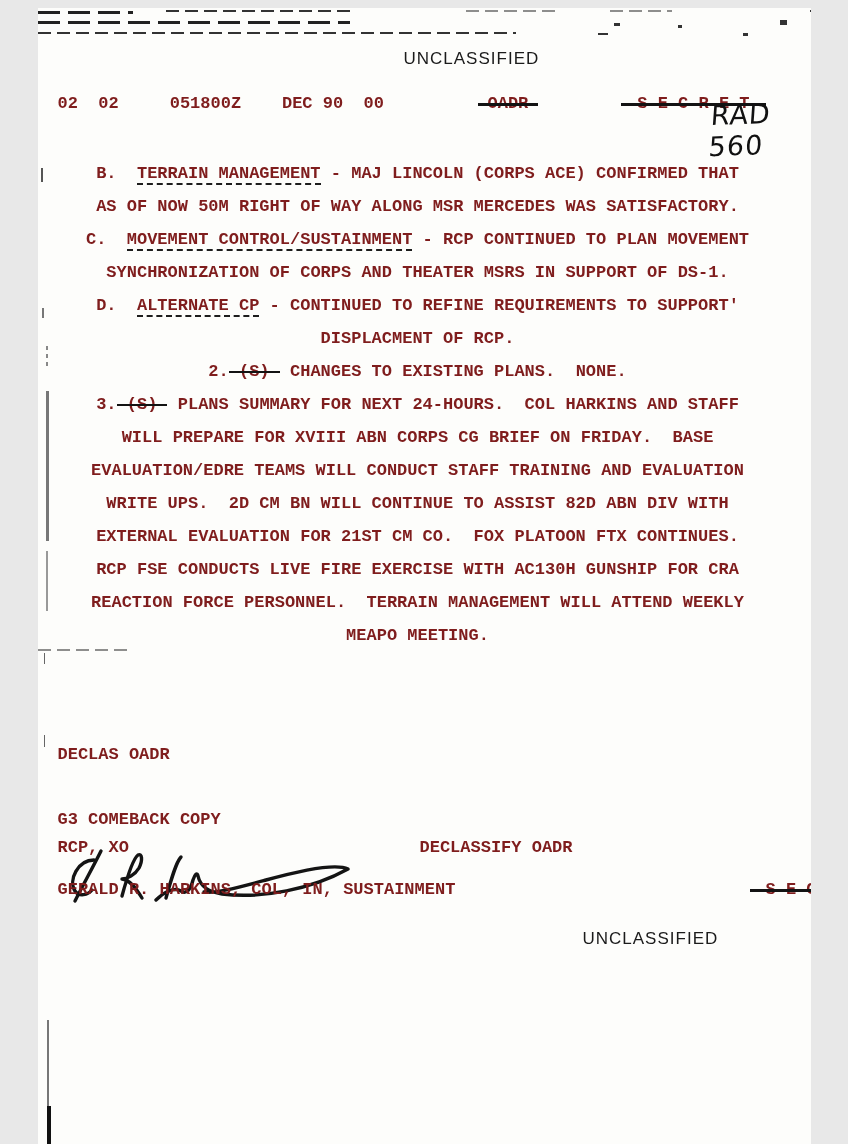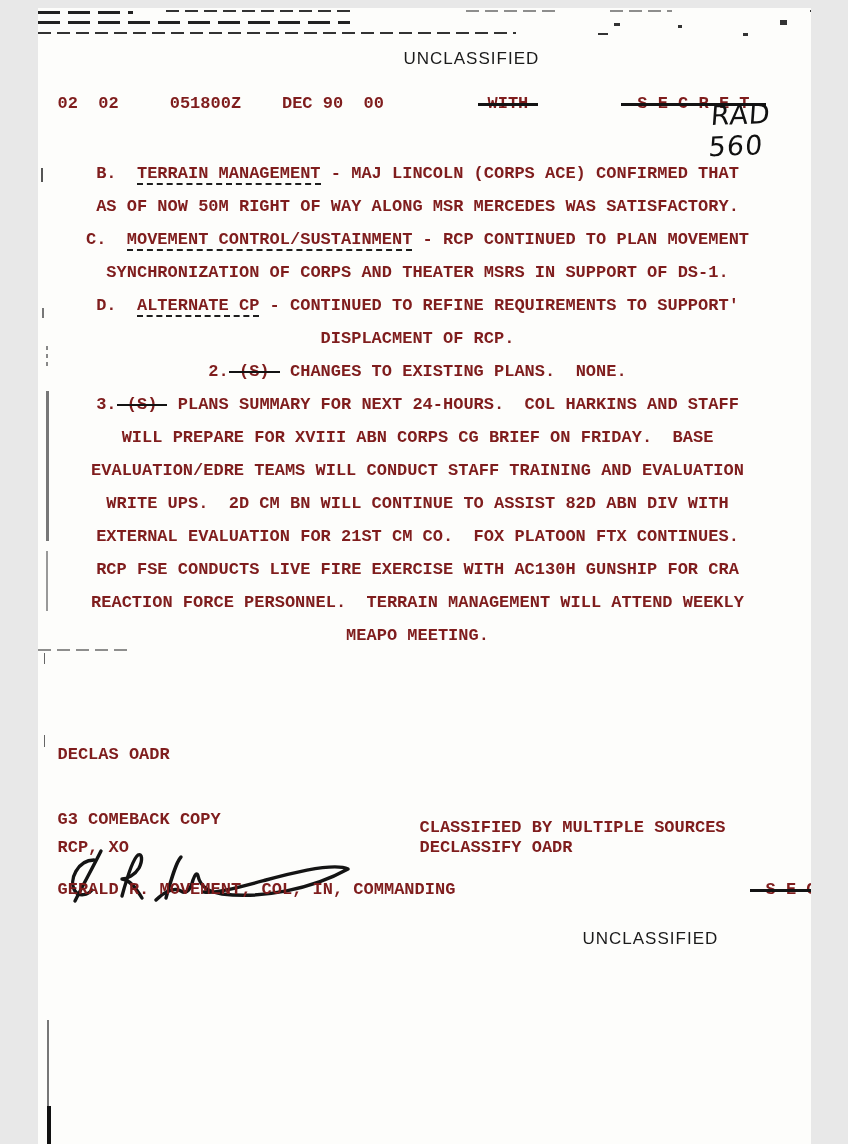--- a/index.html
+++ b/index.html
@@ -83,44 +83,43 @@
   </svg>
   <svg class="abs mark" style="top:1048px;left:782px;" width="62" height="44" viewBox="0 0 62 44">
     <path d="M 22,6 l 6,-3" fill="none" stroke="#555" stroke-width="1.5" stroke-linecap="round"></path>
     <path d="M 8,32 Q 26,40 40,32 Q 52,25 56,10" fill="none" stroke="#333" stroke-width="2.2" stroke-linecap="round" stroke-dasharray="7 3"></path>
   </svg>
 
   
   <div class="abs sans" style="top:41px;left:366px;">UNCLASSIFIED</div>
 
   <div class="abs mono" style="top:86px;left:20px;">02  02     051800Z    DEC 90  00</div>
-  <span class="abs mono strike" style="top:86px;left:450px;">WITH</span>
+  <span class="abs mono strike" style="top:86px;left:450px;">OADR</span>
   <span class="abs mono strike wide" style="top:86px;left:555px;">S E C R E T</span>
   <div class="abs hand" style="top:92px;left:674px;">RAD 560</div>
 
   
   <div class="abs mono bodyblock" style="top:149px;left:20px;"><div class="bline"><span>B.  </span><span class="u">TERRAIN MANAGEMENT</span><span> - MAJ LINCOLN (CORPS ACE) CONFIRMED THAT</span></div><div class="bline"><span>AS OF NOW 50M RIGHT OF WAY ALONG MSR MERCEDES WAS SATISFACTORY.</span></div><div class="bline"><span>C.  </span><span class="u">MOVEMENT CONTROL/SUSTAINMENT</span><span> - RCP CONTINUED TO PLAN MOVEMENT</span></div><div class="bline"><span>SYNCHRONIZATION OF CORPS AND THEATER MSRS IN SUPPORT OF DS-1.</span></div><div class="bline"><span>D.  </span><span class="u">ALTERNATE CP</span><span> - CONTINUED TO REFINE REQUIREMENTS TO SUPPORT'</span></div><div class="bline"><span>DISPLACMENT OF RCP.</span></div><div class="bline"><span>2. </span><span class="strike">(S)</span><span>  CHANGES TO EXISTING PLANS.  NONE.</span></div><div class="bline"><span>3. </span><span class="strike">(S)</span><span>  PLANS SUMMARY FOR NEXT 24-HOURS.  COL HARKINS AND STAFF</span></div><div class="bline"><span>WILL PREPARE FOR XVIII ABN CORPS CG BRIEF ON FRIDAY.  BASE</span></div><div class="bline"><span>EVALUATION/EDRE TEAMS WILL CONDUCT STAFF TRAINING AND EVALUATION</span></div><div class="bline"><span>WRITE UPS.  2D CM BN WILL CONTINUE TO ASSIST 82D ABN DIV WITH</span></div><div class="bline"><span>EXTERNAL EVALUATION FOR 21ST CM CO.  FOX PLATOON FTX CONTINUES.</span></div><div class="bline"><span>RCP FSE CONDUCTS LIVE FIRE EXERCISE WITH AC130H GUNSHIP FOR CRA</span></div><div class="bline"><span>REACTION FORCE PERSONNEL.  TERRAIN MANAGEMENT WILL ATTEND WEEKLY</span></div><div class="bline"><span>MEAPO MEETING.</span></div></div>
 
   
   <div class="abs mono" style="top:737px;left:20px;">DECLAS OADR</div>
   <div class="abs mono" style="top:802px;left:20px;">G3 COMEBACK COPY</div>
 
   <div class="abs mono" style="top:830px;left:20px;text-align:right;">RCP, XO</div>
-  <div class="abs mono" style="top:810px;left:382px;">CLASSIFIED BY MULTIPLE SOURCES</div>
   <div class="abs mono" style="top:830px;left:382px;">DECLASSIFY OADR</div>
 
   
   <svg class="abs mark" style="top:836px;left:26px;" width="300" height="74" viewBox="0 0 300 74">
     <g fill="none" stroke="#141414" stroke-width="3.4" stroke-linecap="round" stroke-linejoin="round">
       <path d="M 30,16 C 14,16 4,36 11,47 C 15,53 24,51 28,46"></path>
       <path d="M 37,7 C 29,23 19,41 11,57"></path>
       <path d="M 58,52 C 64,30 70,14 74,11 C 78,9 79,16 75,24 C 71,31 63,35 58,35 C 66,36 72,44 78,54"></path>
       <path d="M 102,54 C 107,36 112,18 117,13"></path>
       <path d="M 92,56 C 100,48 110,43 117,47 C 123,51 127,44 129,36 C 131,30 133,28 134,32 C 136,41 144,48 158,50 C 198,55 248,45 284,25 C 272,19 238,26 202,36 C 172,44 150,50 140,48"></path>
     </g>
   </svg>
 
-  <div class="abs mono" style="top:872px;left:20px;">GERALD R. MOVEMENT, COL, IN, COMMANDING</div>
+  <div class="abs mono" style="top:872px;left:20px;">GERALD R. HARKINS, COL, IN, SUSTAINMENT</div>
   <span class="abs mono strike wide" style="top:872px;left:567px;">S E C R E T</span>
 
   <div class="abs sans" style="top:921px;left:545px;">UNCLASSIFIED</div>
 
 </div>
 
 </body></html>

